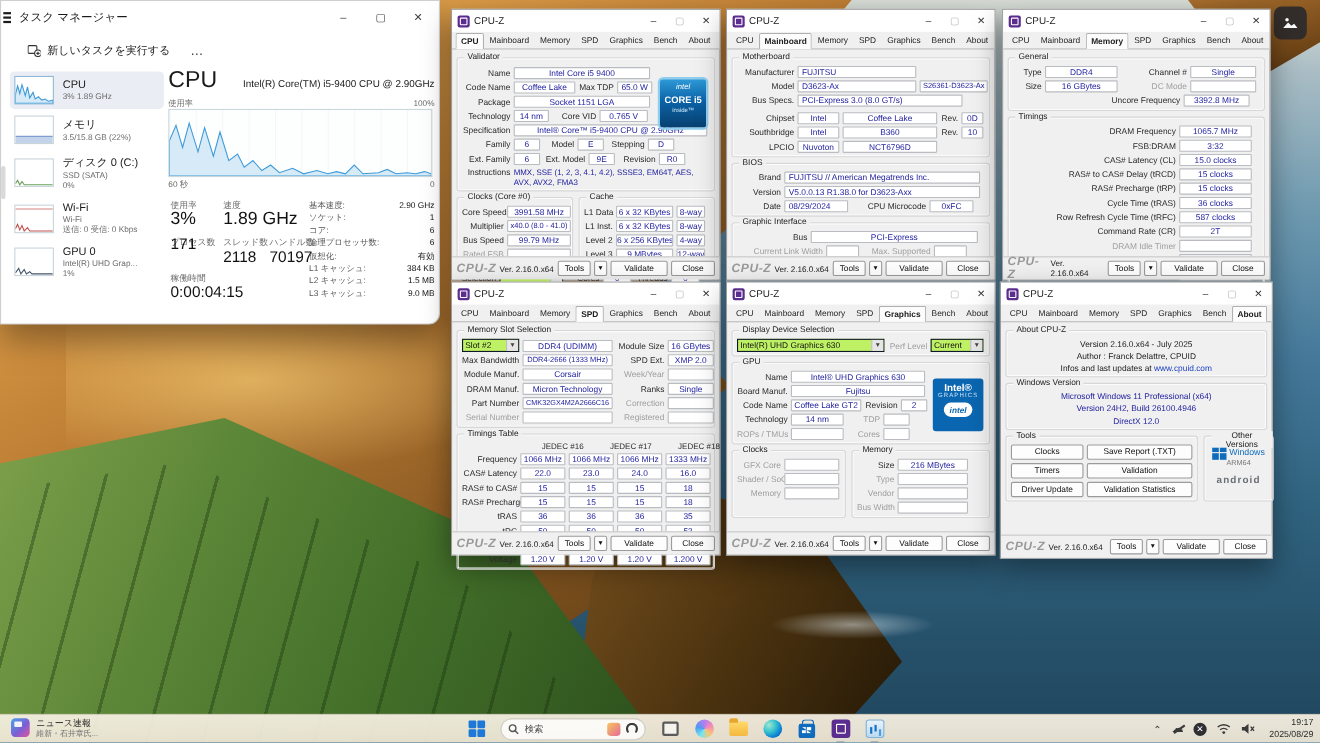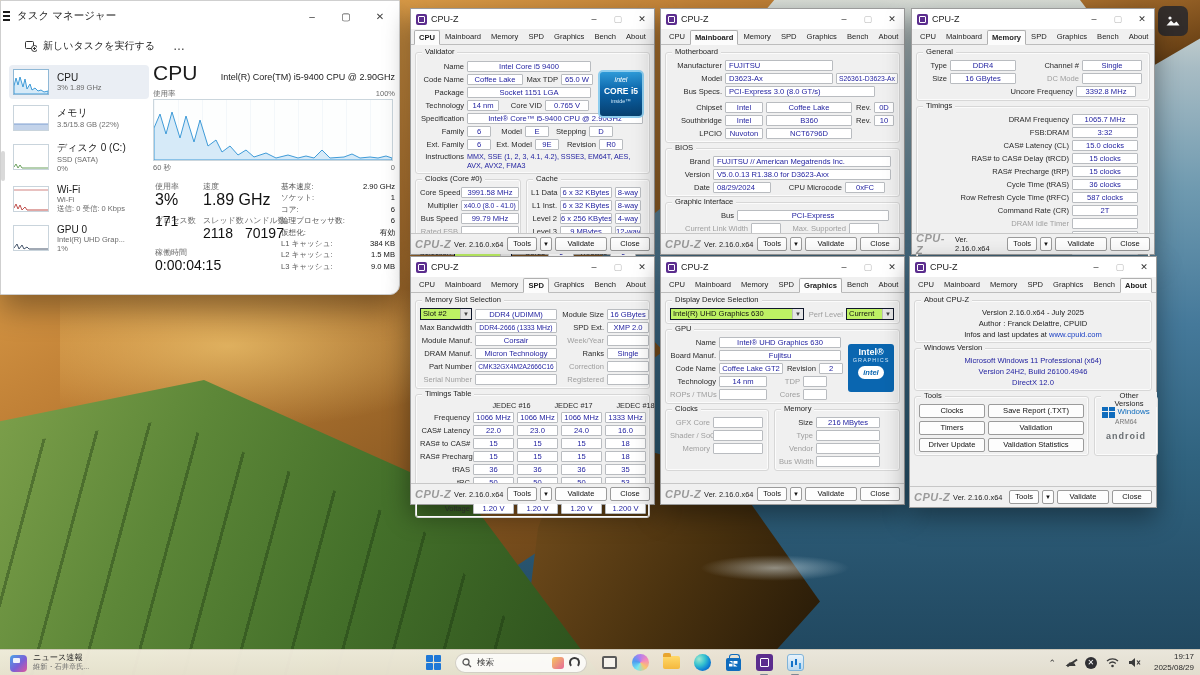--- a/index.html
+++ b/index.html
@@ -102,21 +102,21 @@
 .cpuid-logo .c2{font-size:6.6px;color:#333;line-height:1.2}
 .about-line{text-align:center;font-size:7.6px;margin-top:2px;color:#1d1d1d;white-space:nowrap}
 .lnk{color:#1a3fc4}
 #about-btns{display:grid;grid-template-columns:66px 96px;gap:3px;margin-top:2px}
 .winlogo{display:inline-grid;grid-template-columns:6px 6px;grid-gap:1px;vertical-align:middle}
 .winlogo i{width:6px;height:6px;background:#0f6cbd}
 .android-wm{font-size:9px;font-weight:700;color:#6a6f73;letter-spacing:1px}
 
 
 .tb{position:absolute;left:0;right:0;bottom:0;height:26px;background:linear-gradient(180deg,rgba(246,240,226,.94),rgba(238,231,214,.94));border-top:1px solid rgba(90,80,60,.15);display:flex;align-items:center}
-.tb-widgets{position:absolute;left:10px;display:flex;align-items:flex-end;gap:6px}
+.tb-widgets{position:absolute;left:10px;display:flex;align-items:flex-start;gap:6px}
 .tb-widgets .wic{width:17px;height:17px;border-radius:4px;background:linear-gradient(135deg,#4aa3e8,#7b5fd6 55%,#e0569c);position:relative}
 .tb-widgets .wic:before{content:"";position:absolute;left:3px;top:3px;width:7px;height:5px;background:#fff;border-radius:1px;opacity:.9}
 .tb-widgets .w1{font-size:8.2px;color:#2a2a2a;line-height:1.2}
 .tb-widgets .w2{font-size:7.2px;color:#6e6e6e;line-height:1.2}
 .tb-center{position:absolute;left:424px;display:flex;align-items:center;gap:13px}
 .tb-ic{width:18px;height:18px;position:relative;display:flex;align-items:center;justify-content:center}
 .tb-ic .run{position:absolute;bottom:-4px;left:5px;width:8px;height:2px;border-radius:2px;background:#7d8894}
 .startlogo{display:grid;grid-template-columns:7px 7px;grid-gap:1px}
 .startlogo i{width:7px;height:7px;background:#1e78d7;border-radius:1px}
 .tb-search{width:132px;height:20px;border-radius:10px;background:rgba(255,255,255,.8);border:1px solid rgba(120,110,90,.3);display:flex;align-items:center;padding:0 6px;gap:5px}

